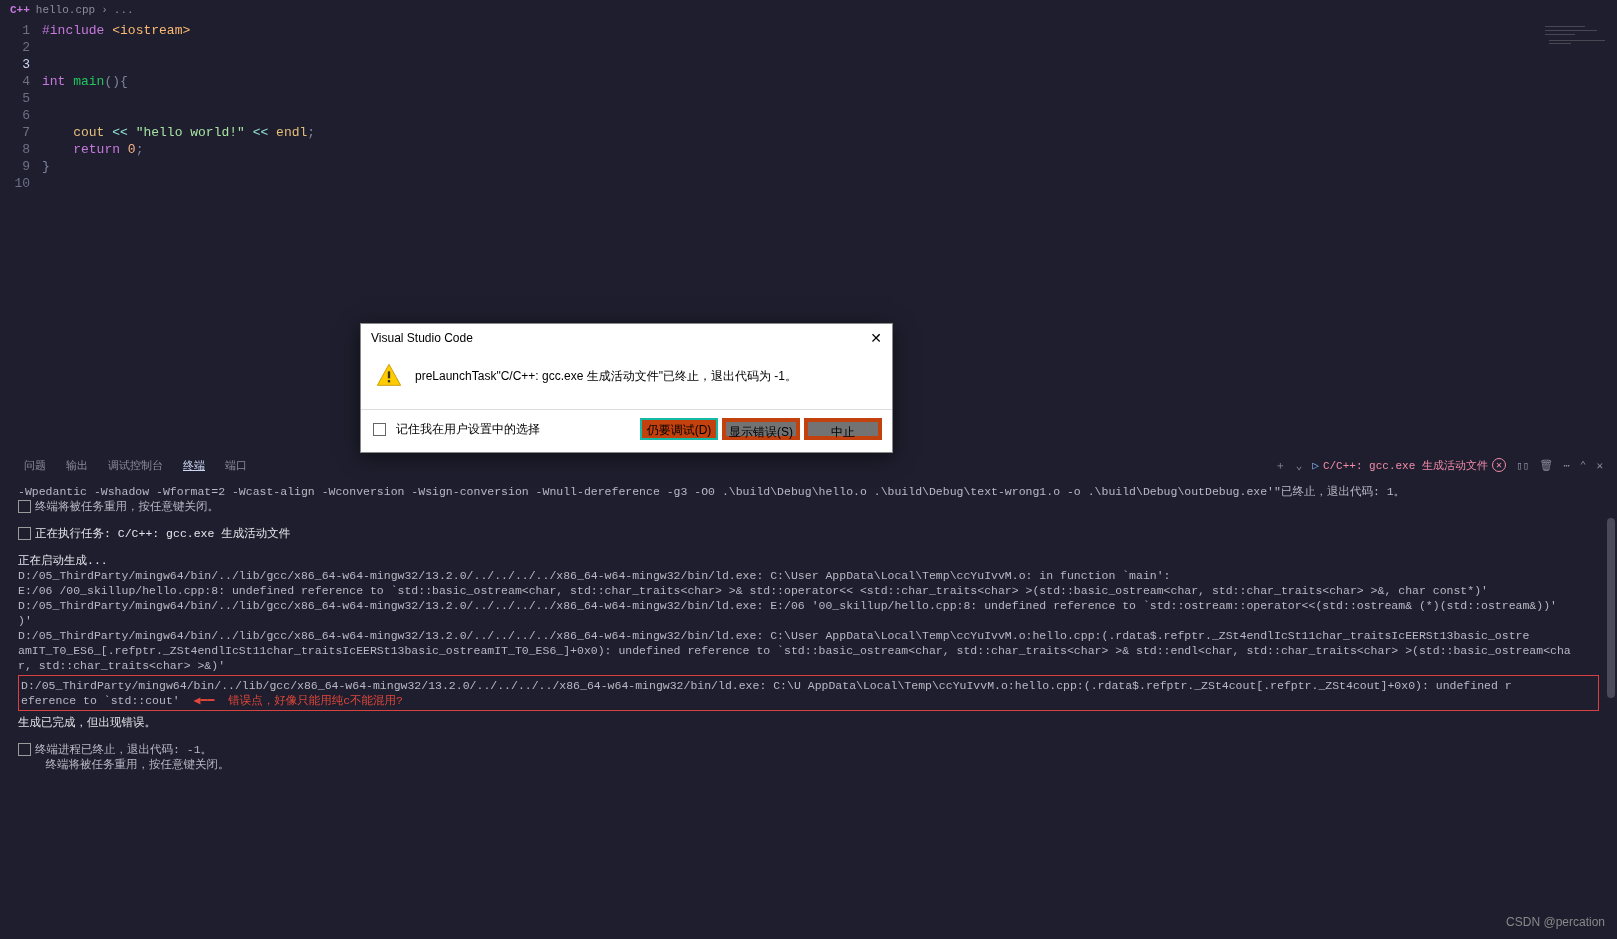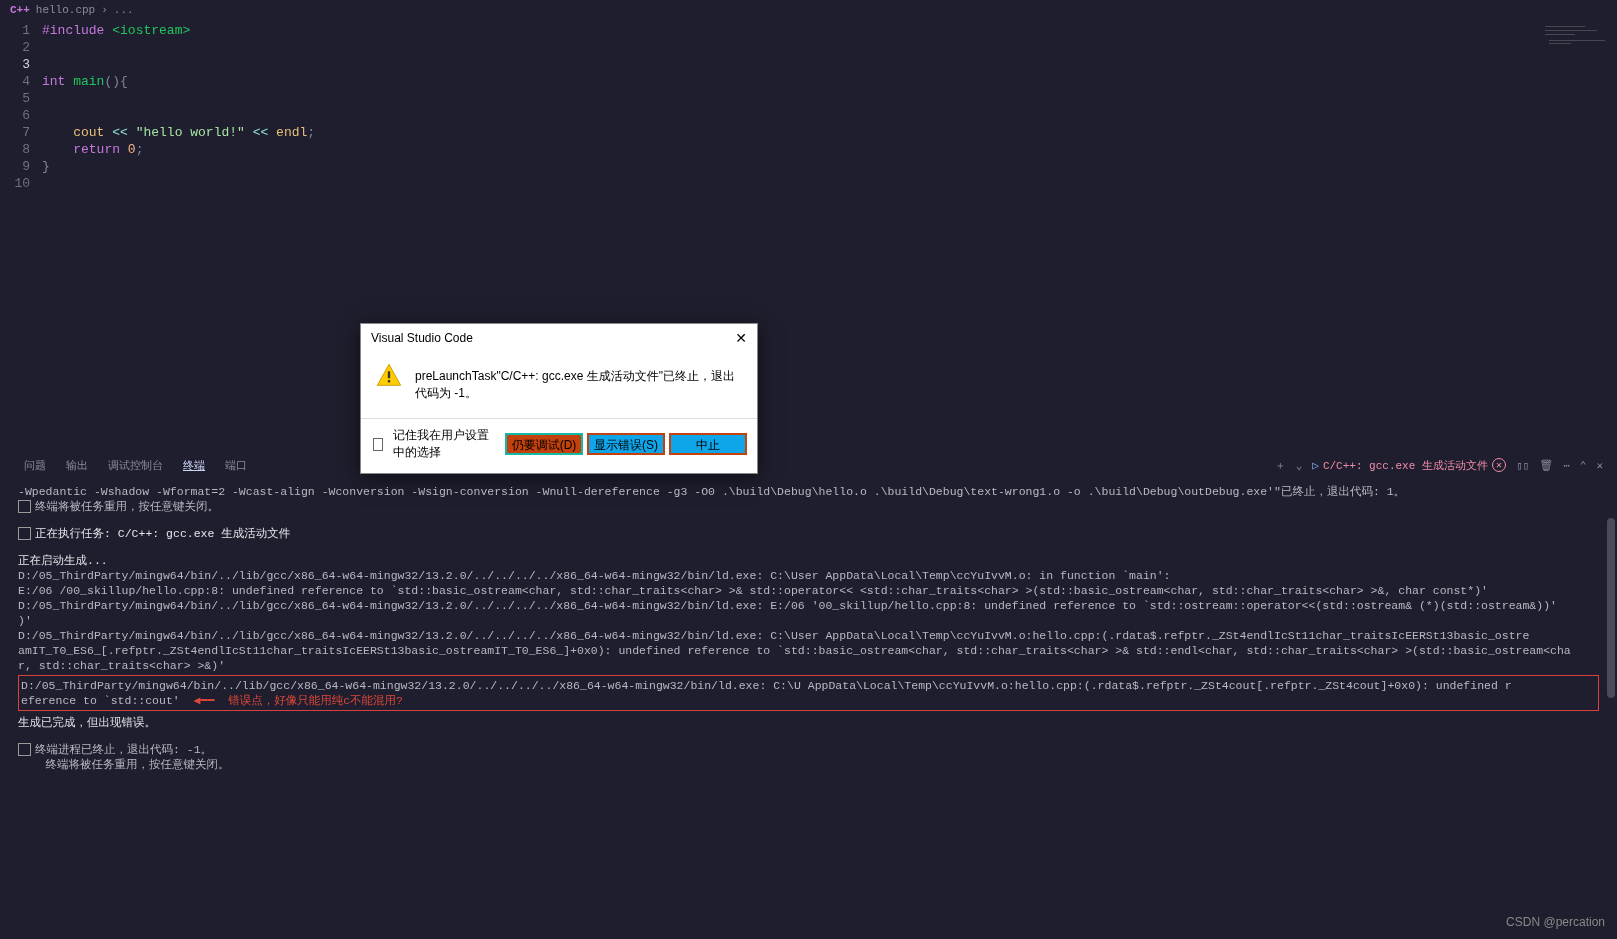--- a/index.html
+++ b/index.html
@@ -46,33 +46,33 @@
   width: 70px;
   height: 60px;
   opacity: 0.4;
 }
 .minimap .blob {
   position: absolute;
   background: #888;
   height: 1px;
 }
 .kw { color: #c678dd; }
-.inc { color: #22c55e; }
+.inc { color: #fdba74; }
 .str { color: #a6e3a1; }
 .num { color: #fab387; }
 .fn { color: #22c55e; }
 .punc { color: #7f849c; }
 .ns { color: #e5c07b; }
 .op { color: #94e2d5; }
 
 .dialog {
   position: absolute;
   left: 360px;
   top: 323px;
-  width: 398px;
+  width: 533px;
   background: #fff;
   color: #000;
   border: 1px solid #888;
   font-family: "Segoe UI", Tahoma, sans-serif;
   font-size: 12px;
   box-shadow: 0 4px 20px rgba(0,0,0,0.5);
 }
 .dialog-title {
   display: flex;
   justify-content: space-between;
@@ -103,22 +103,22 @@
   border: 1px solid #666;
   display: inline-block;
   margin-right: 6px;
   vertical-align: middle;
 }
 .dialog-btn {
   min-width: 78px;
   height: 22px;
   line-height: 20px;
   text-align: center;
-  border: 2px solid #c2410c;
-  background: #0ea5e9;
+  border: 4px solid #c2410c;
+  background: #737373;
   font-size: 12px;
   cursor: pointer;
 }
 .dialog-btn.primary {
   border: 2px solid #14b8a6;
   background: #c2410c;
 }
 .spacer { flex: 1; }
 
 .panel-tabs {

